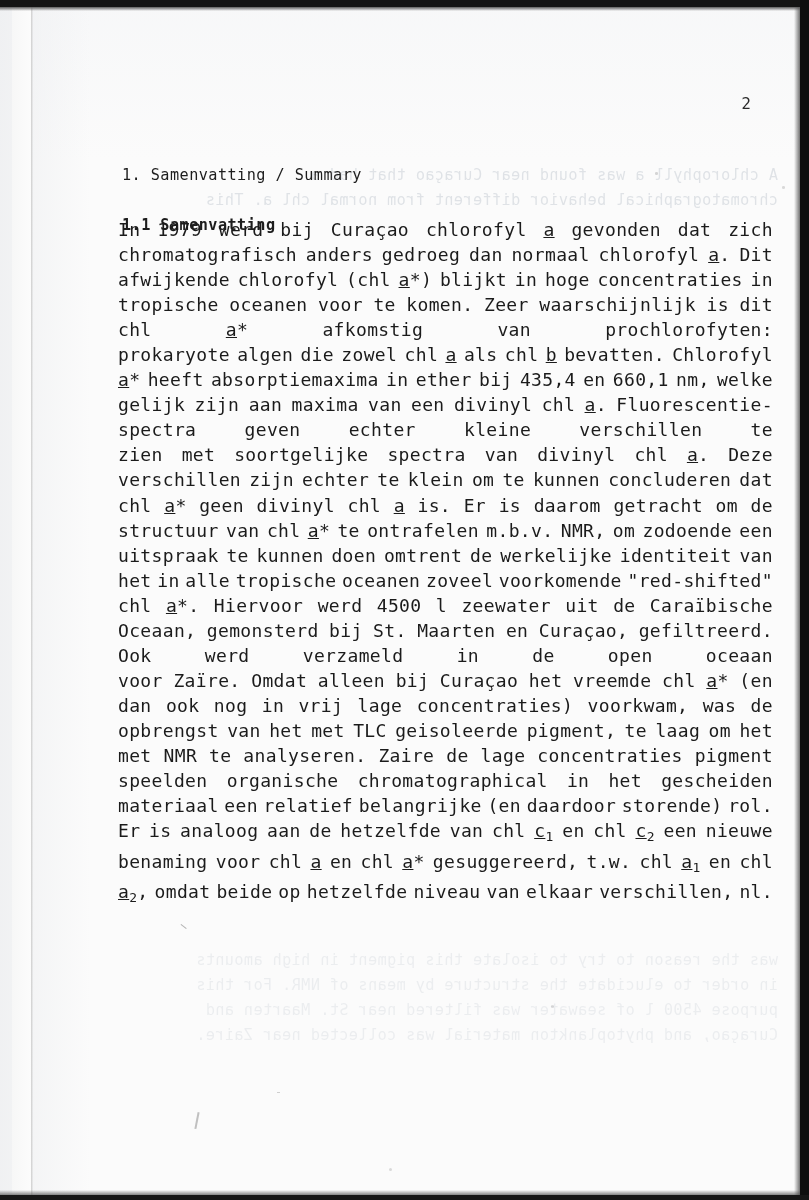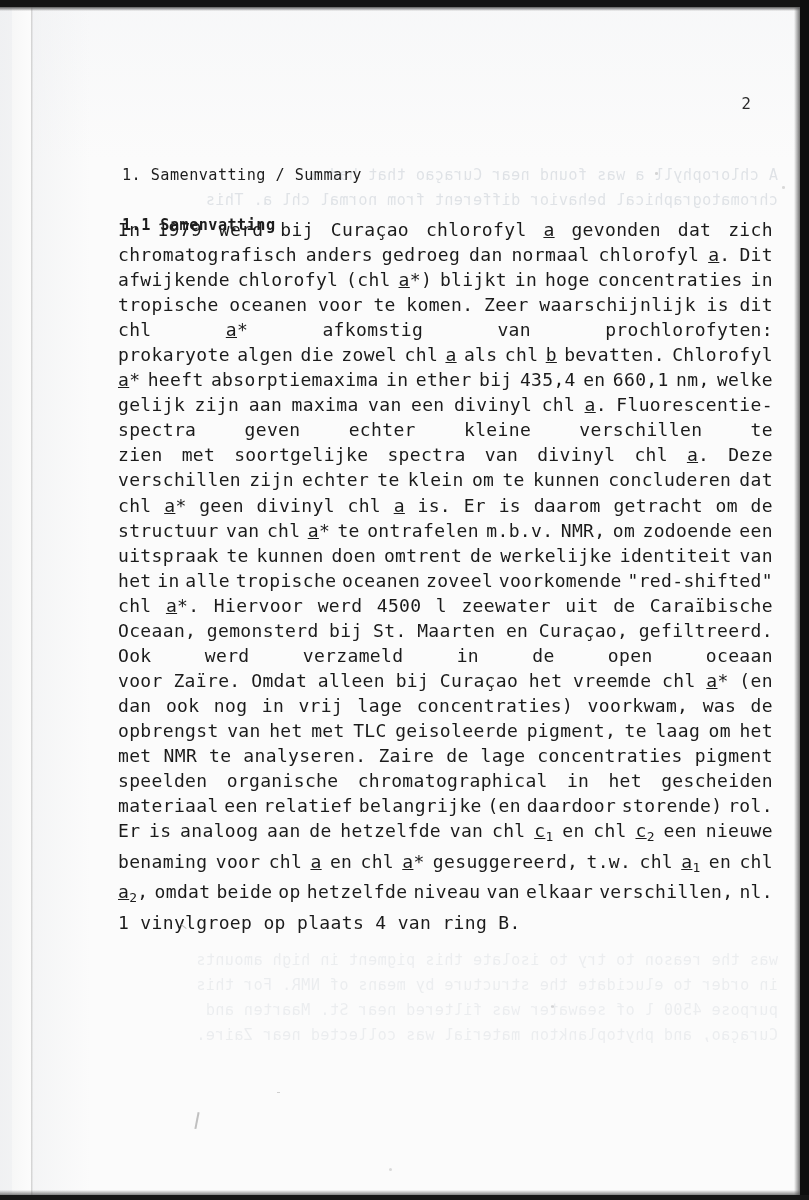--- a/index.html
+++ b/index.html
@@ -256,21 +256,20 @@
         <div class="ln j"><span>Ook</span><span>werd</span><span>verzameld</span><span>in</span><span>de</span><span>open</span><span>oceaan</span></div>
         <div class="ln j"><span>voor</span><span>Zaïre.</span><span>Omdat</span><span>alleen</span><span>bij</span><span>Curaçao</span><span>het</span><span>vreemde</span><span>chl</span><span><u>a</u>*</span><span>(en</span></div>
         <div class="ln j"><span>dan</span><span>ook</span><span>nog</span><span>in</span><span>vrij</span><span>lage</span><span>concentraties)</span><span>voorkwam,</span><span>was</span><span>de</span></div>
         <div class="ln j"><span>opbrengst</span><span>van</span><span>het</span><span>met</span><span>TLC</span><span>geisoleerde</span><span>pigment,</span><span>te</span><span>laag</span><span>om</span><span>het</span></div>
         <div class="ln j"><span>met</span><span>NMR</span><span>te</span><span>analyseren.</span><span>Zaire</span><span>de</span><span>lage</span><span>concentraties</span><span>pigment</span></div>
         <div class="ln j"><span>speelden</span><span>organische</span><span>chromatographical</span><span>in</span><span>het</span><span>gescheiden</span></div>
         <div class="ln j"><span>materiaal</span><span>een</span><span>relatief</span><span>belangrijke</span><span>(en</span><span>daardoor</span><span>storende)</span><span>rol.</span></div>
         <div class="ln j"><span>Er</span><span>is</span><span>analoog</span><span>aan</span><span>de</span><span>hetzelfde</span><span>van</span><span>chl</span><span><u>c</u><sub>1</sub></span><span>en</span><span>chl</span><span><u>c</u><sub>2</sub></span><span>een</span><span>nieuwe</span></div>
         <div class="ln j"><span>benaming</span><span>voor</span><span>chl</span><span><u>a</u></span><span>en</span><span>chl</span><span><u>a</u>*</span><span>gesuggereerd,</span><span>t.w.</span><span>chl</span><span><u>a</u><sub>1</sub></span><span>en</span><span>chl</span></div>
         <div class="ln j"><span><u>a</u><sub>2</sub>,</span><span>omdat</span><span>beide</span><span>op</span><span>hetzelfde</span><span>niveau</span><span>van</span><span>elkaar</span><span>verschillen,</span><span>nl.</span></div>
-        <div class="ln">1 vinylgroep op plaats 4 van ring B.</div>
       </div>
 
   </div>
 
   <div class="mark mark-a"></div>
   <div class="mark mark-b"></div>
   <div class="mark mark-c"></div>
   <div class="mark mark-d"></div>
   <div class="mark mark-e"></div>
   <div class="mark mark-f"></div>

